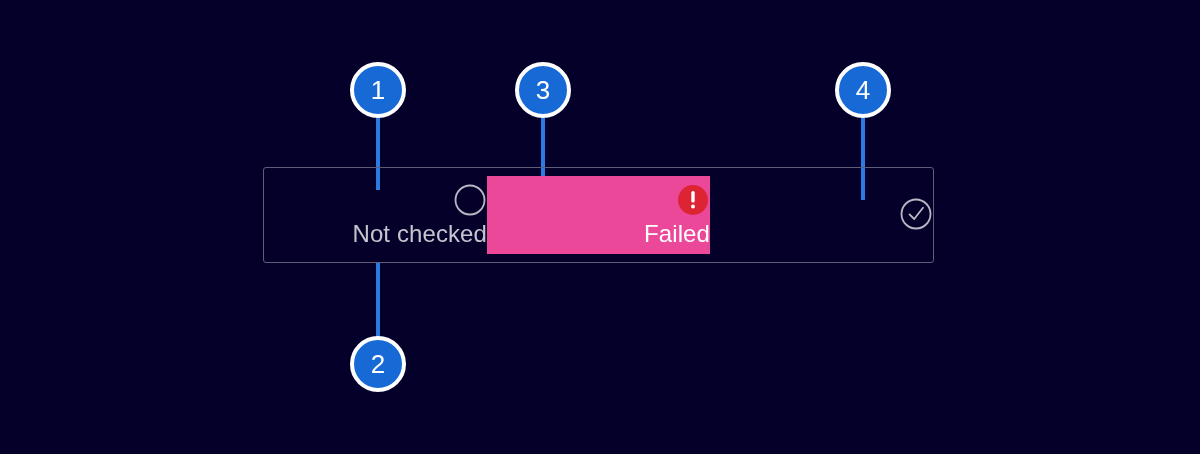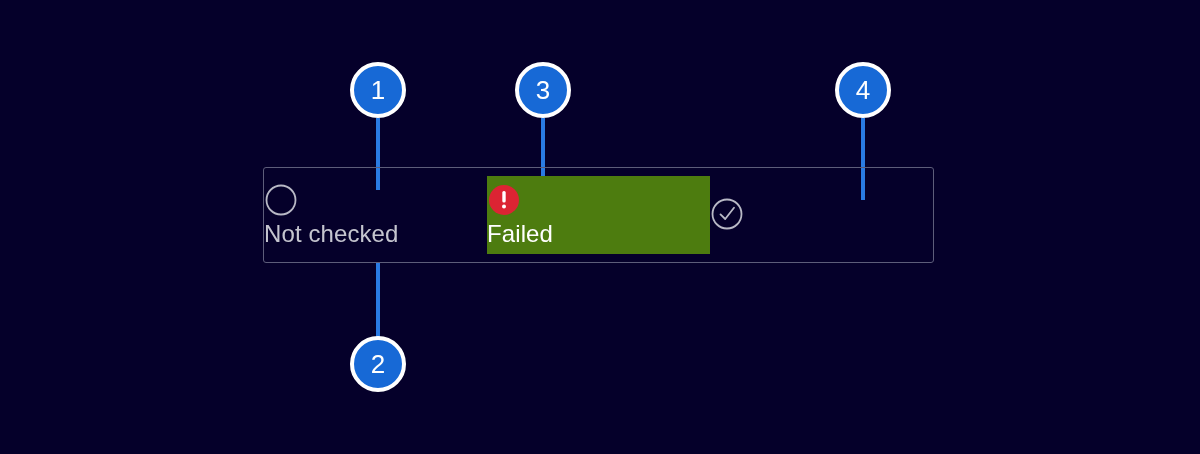--- a/index.html
+++ b/index.html
@@ -32,28 +32,28 @@
     border: 1px solid #5d5d7a;
     border-radius: 3px;
     display: flex;
     align-items: stretch;
     z-index: 3;
   }
   .segment {
     flex: 1 1 0;
     display: flex;
     flex-direction: column;
-    align-items: flex-start;
+    align-items: flex-end;
     justify-content: center;
     box-sizing: border-box;
     margin: 8px 0;
     padding: 0;
   }
   .segment.selected {
-    background: #4d7c0f;
+    background: #ec4899;
     margin: 8px 0;
   }
   .seg-icon {
     height: 36px;
     display: flex;
     align-items: center;
     justify-content: center;
     margin-bottom: 2px;
   }
   .seg-label {

